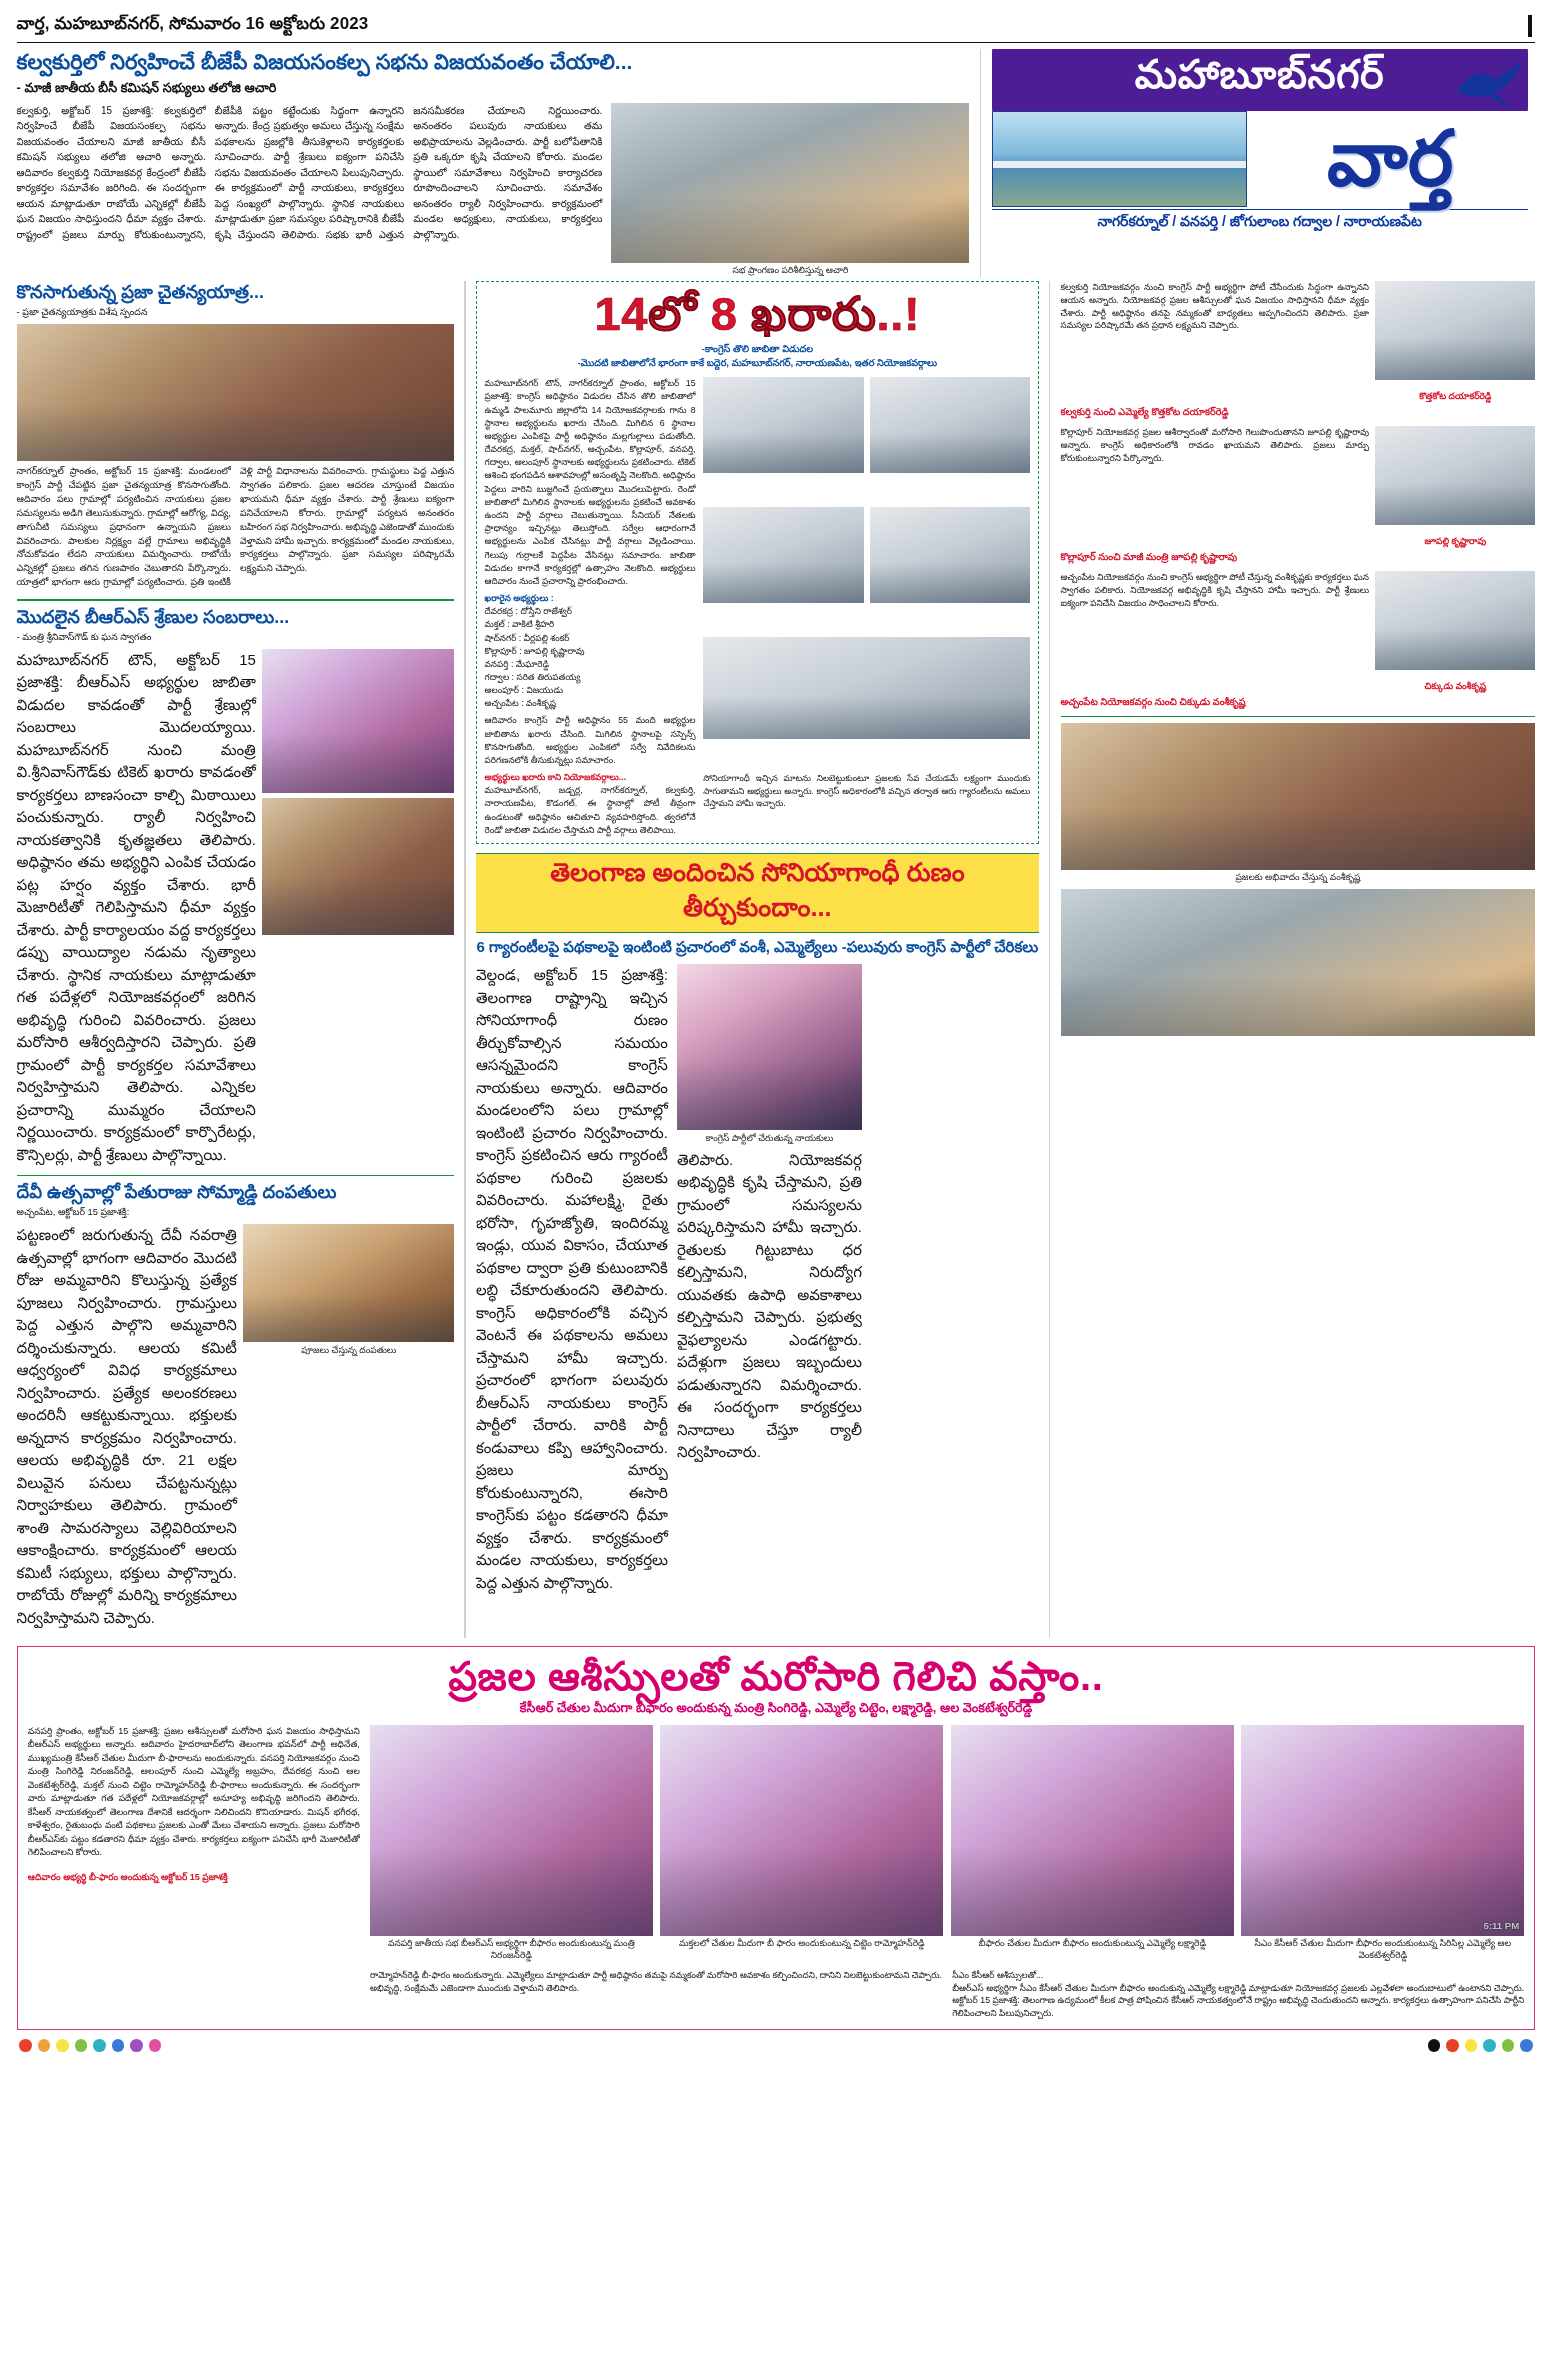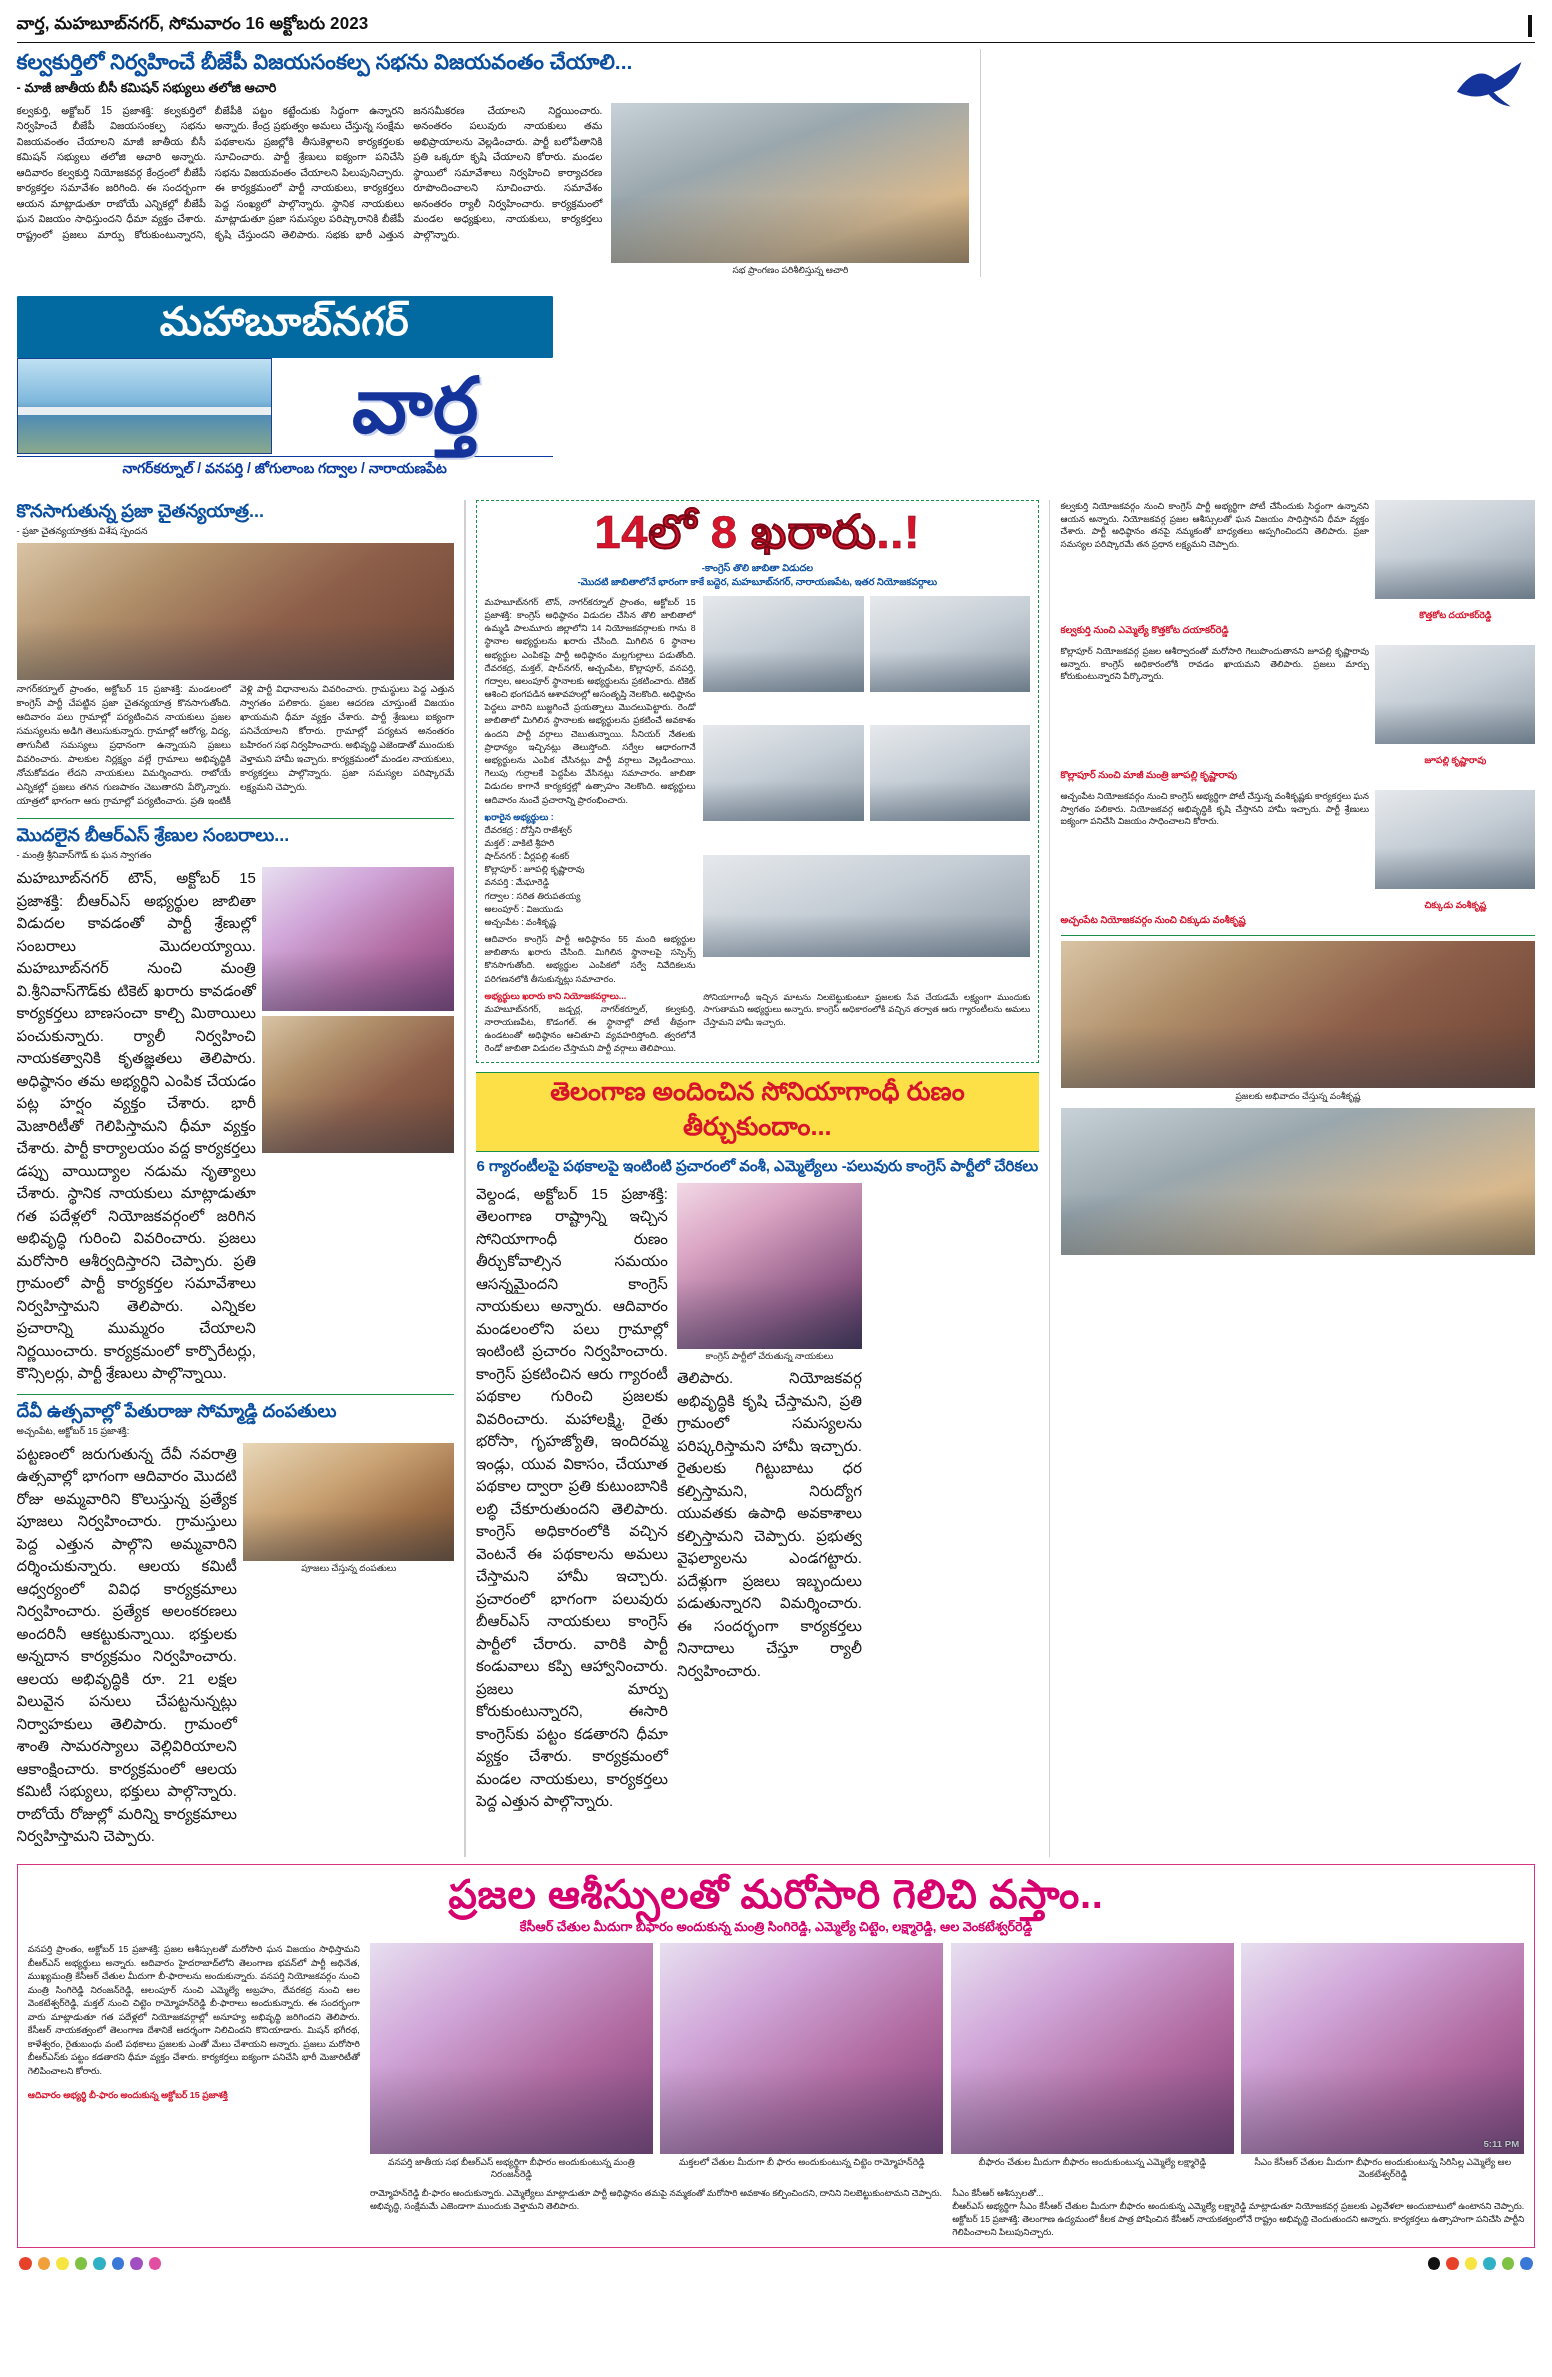--- a/index.html
+++ b/index.html
@@ -32,23 +32,22 @@
     font-weight: bold;
     letter-spacing: 0.1px;
   }
   .topbar .edition-mark {
     width: 3.8px; height: 22px; background: #111; margin-right: 3.8px;
   }
 
   
   .masthead-row {
     display: flex;
-    gap: 19px;
-    margin-bottom: 20px;
-    flex-direction: column;
+    gap: 11px;
+    margin-bottom: 4px;
   }
   .lead-col {
     width: 964px;
     border-right: 1.3px solid #cfcfcf;
     padding-right: 10.2px;
   }
   .lead-head {
     color: #0b4fa0;
     font-size: 21px;
     font-weight: bold;
@@ -89,21 +88,21 @@
   .ph.temple { background: linear-gradient(150deg,#e8d7b8 0%,#c9a273 40%,#9d6f47 70%,#6d4a2f 100%); }
   .ph.stage { background: linear-gradient(150deg,#f2d9e6 0%,#d9a3c2 30%,#8f5a86 70%,#3f2a4d 100%); }
   .cap {
     font-size: 9px;
     text-align: center;
     padding-top: 2.6px;
     color: #222;
   }
   .logo-col { width: 536px; }
   .logo-top {
-    background: #0369a1;
+    background: #4c1d95;
     color: #fff;
     font-size: 40px;
     font-weight: bold;
     text-align: center;
     letter-spacing: 0.6px;
     padding: 2.6px 0 3.8px 0;
     border-radius: 1.3px;
   }
   .logo-mid {
     display:flex; align-items:center; gap:6.4px; padding-top:0;

